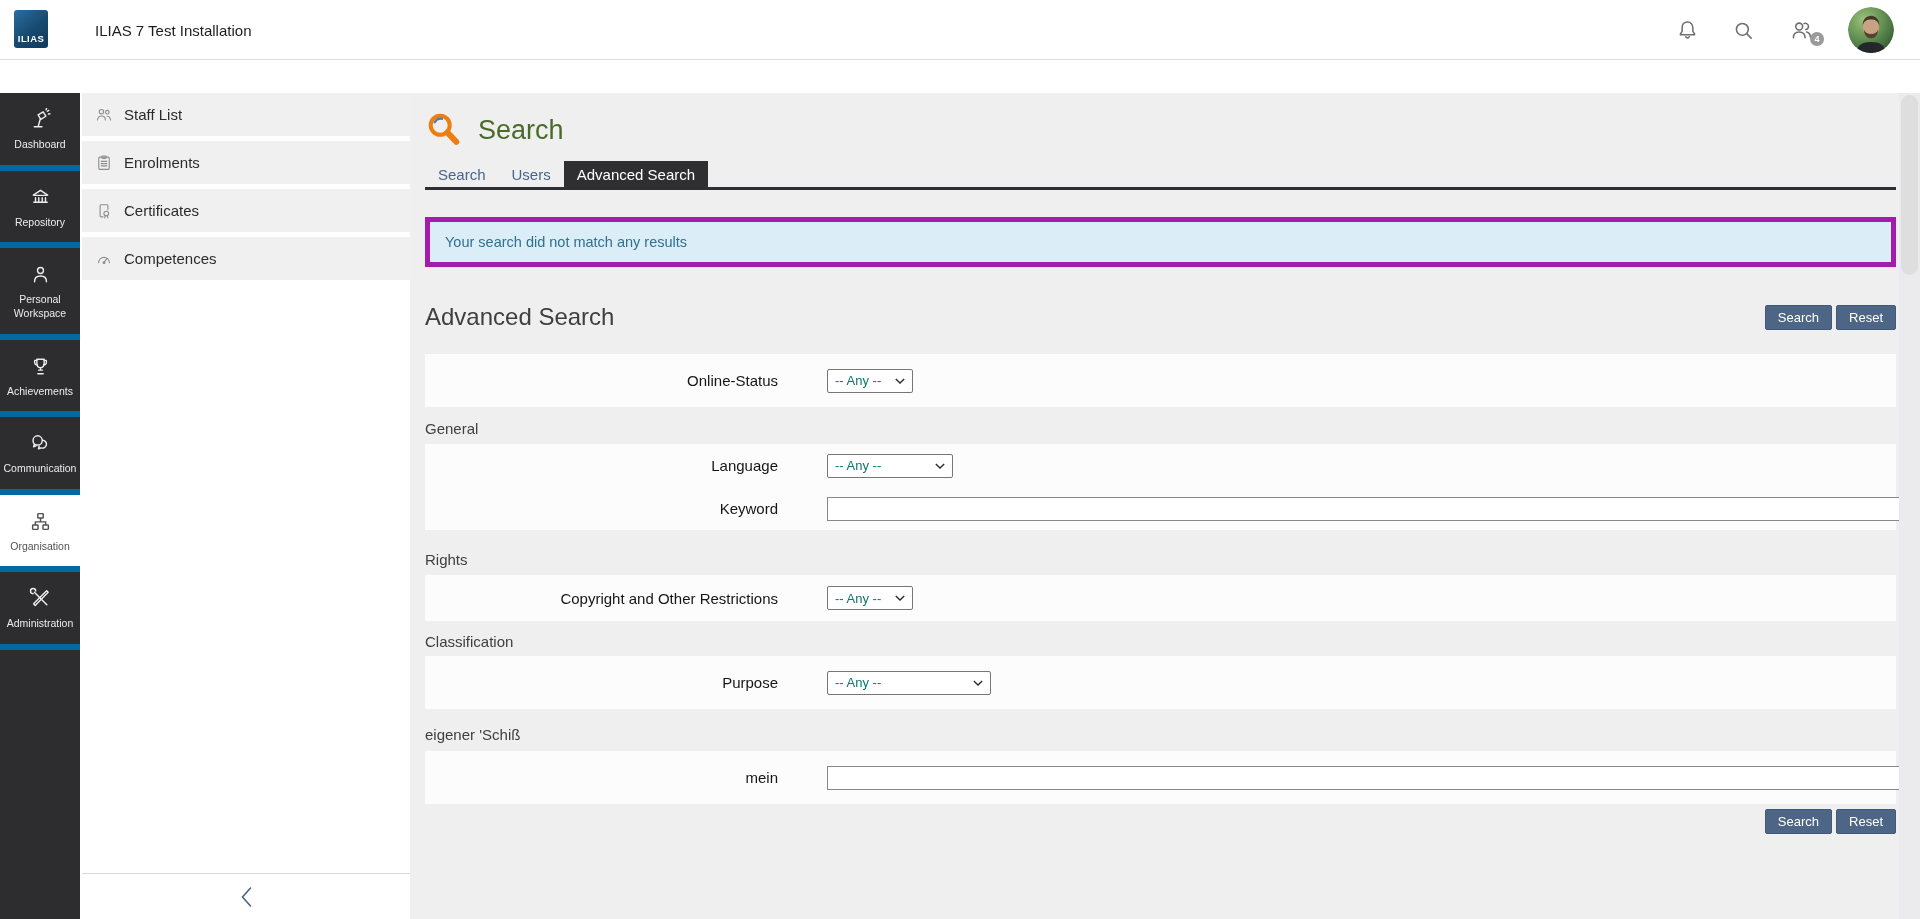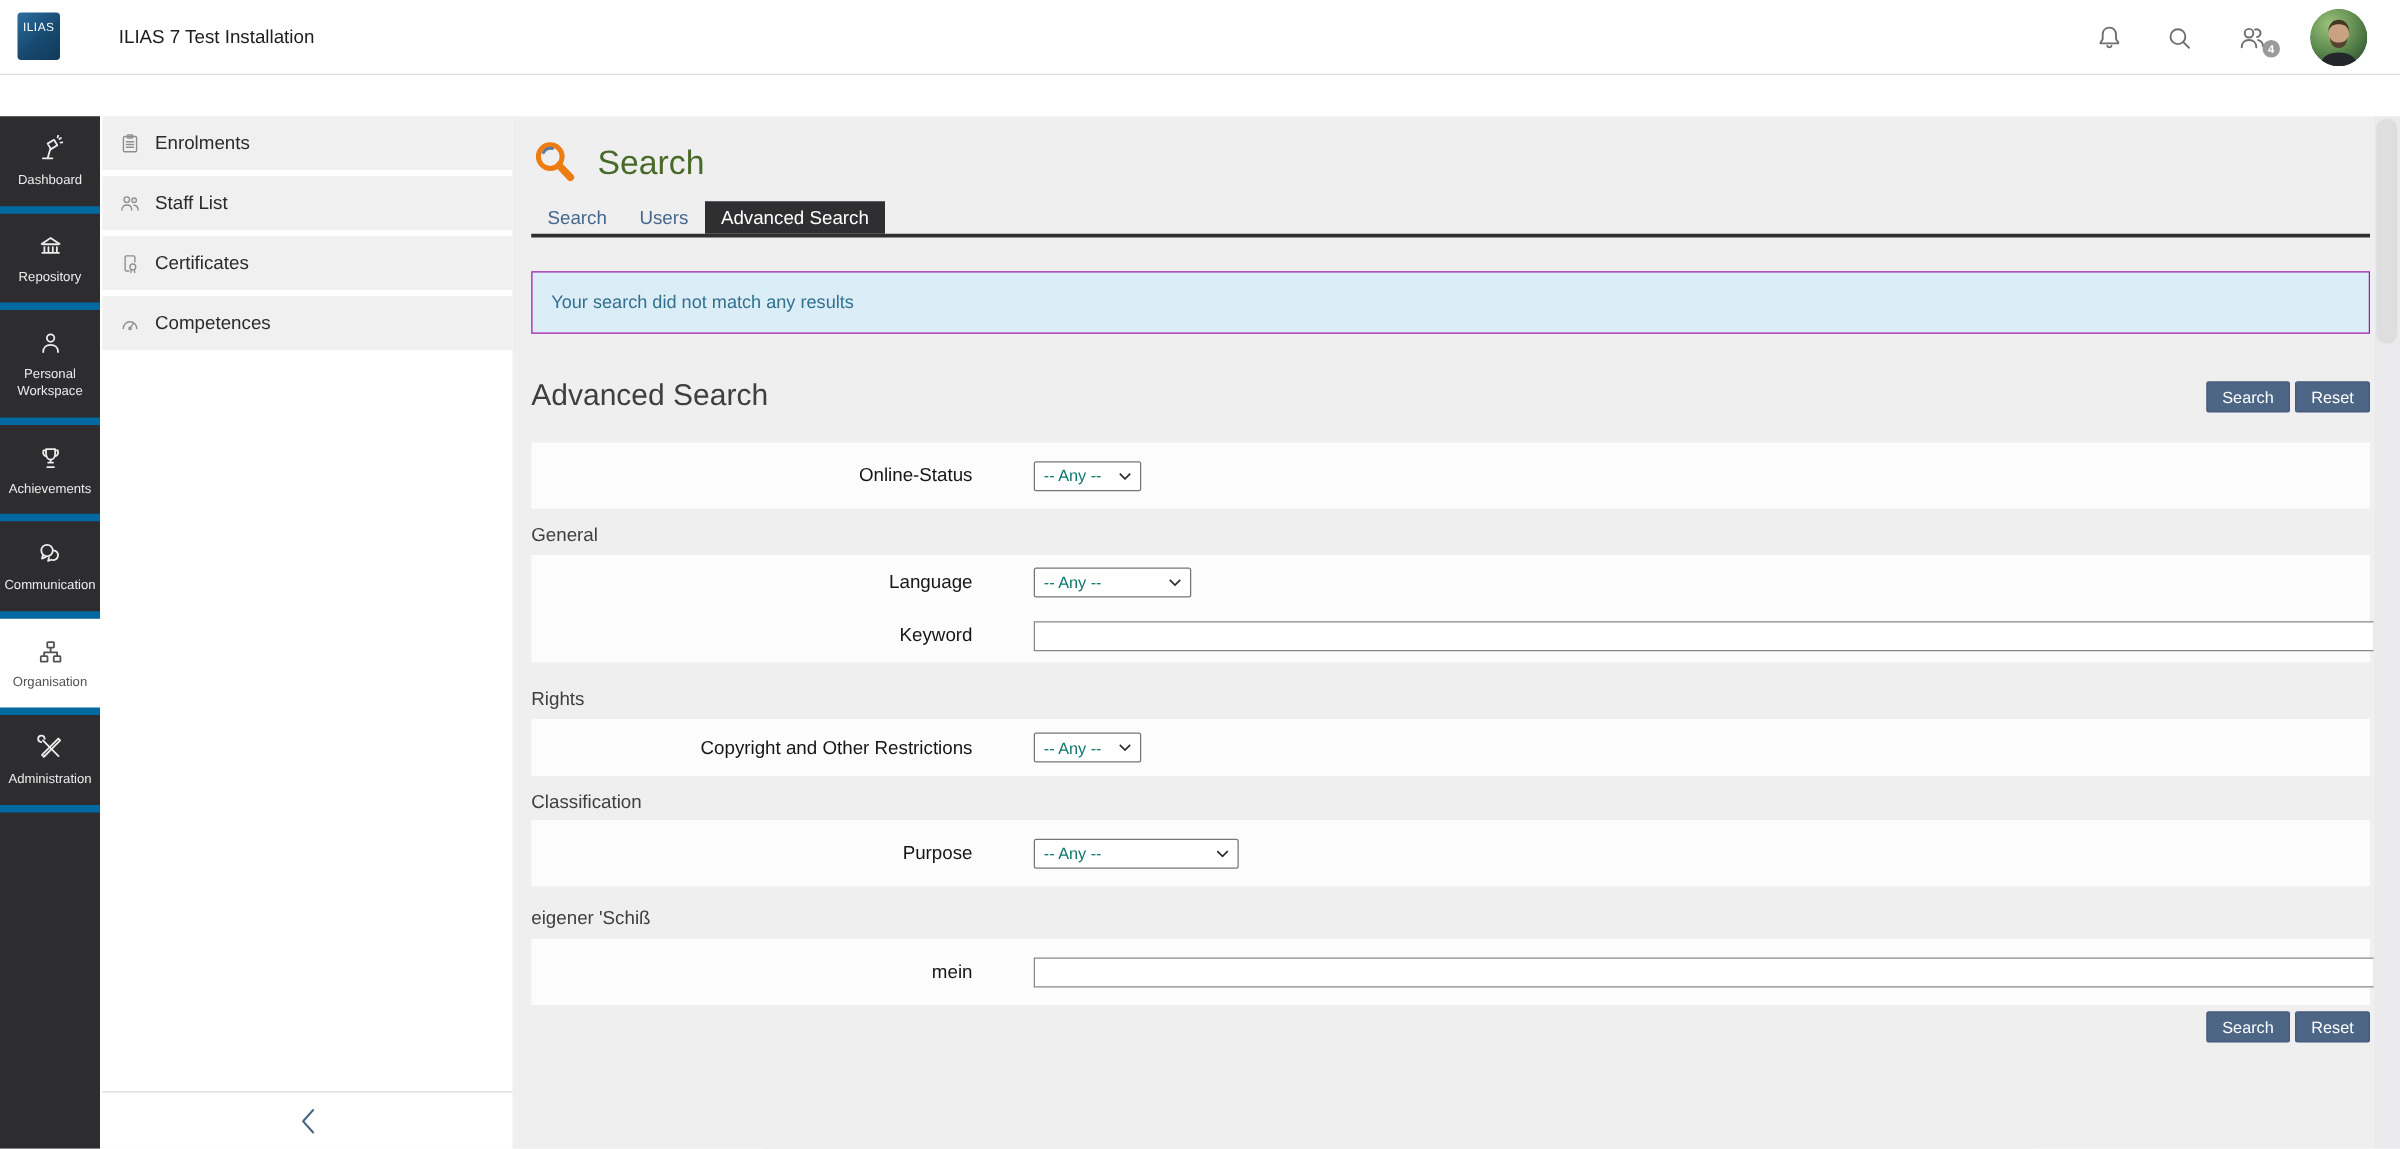--- a/index.html
+++ b/index.html
@@ -9,21 +9,21 @@
     font-family:"Liberation Sans", sans-serif; color:#161616;
   }
   svg { display:block; }
 
   
   .topbar { position:absolute; top:0; left:0; right:0; height:60px; background:#fff;
             border-bottom:1px solid #dcdcdc; z-index:5; }
   .logo { position:absolute; left:14px; top:10px; width:34px; height:38px; border-radius:3px;
           background:linear-gradient(140deg,#2b6da1 0%, #17496f 55%, #113a5b 100%);
           color:#fff; display:flex; align-items:flex-end; justify-content:center;
-          padding-bottom:20px; font-size:9.5px; font-weight:normal; letter-spacing:.4px; cursor:pointer; }
+          padding-bottom:4px; font-size:9.5px; font-weight:bold; letter-spacing:.4px; cursor:pointer; }
   .topbar-title { position:absolute; left:95px; top:50%; transform:translateY(-50%);
                   font-size:15px; font-weight:normal; color:#1d1d1d; }
   .topbar-icons { position:absolute; right:26px; top:0; height:60px; display:flex; align-items:center; gap:33px; }
   .tb-icon { color:#6f6f6f; cursor:pointer; position:relative; }
   .badge { position:absolute; right:-9px; bottom:-3px; width:14px; height:14px; border-radius:50%;
            background:#9a9a9a; color:#fff; font-size:9px; font-weight:bold;
            display:flex; align-items:center; justify-content:center; }
   .avatar { width:46px; height:46px; border-radius:50%; overflow:hidden; cursor:pointer; }
 
   
@@ -49,21 +49,21 @@
              background:#efeff0; padding-left:15px; overflow:hidden; }
   .inner { width:1471px; }
 
   .page-head { display:flex; align-items:center; gap:15px; padding-top:18px; }
   .page-title { font-size:27px; font-weight:normal; color:#4a6a29; }
 
   .tabs { display:flex; align-items:stretch; height:29px; margin-top:12px; border-bottom:3px solid #2f2f31; }
   .tab { display:flex; align-items:center; padding:0 13px; font-size:15px; color:#45678d; cursor:pointer; }
   .tab.active { background:#2f2f31; color:#fff; }
 
-  .msg { margin-top:27px; height:50px; background:#dbeef7; border:1px solid #a21caf;
+  .msg { margin-top:27px; height:50px; background:#dbeef7; border:5px solid #a21caf;
          display:flex; align-items:center; padding:0 15px; font-size:14.5px; color:#31708f; }
 
   .section-row { margin-top:36px; display:flex; justify-content:space-between; align-items:center; }
   .section-title { font-size:24px; font-weight:normal; color:#3f3f3f; }
   .btns { display:flex; gap:4px; }
   .btn { min-width:47px; height:25px; padding:0 12px; background:#4d6685; color:#fff;
          border:1px solid #44597a; border-radius:2px; font-size:13px; font-family:inherit;
          display:flex; align-items:center; justify-content:center; cursor:pointer; }
 
   .frow-block { background:#fcfcfd; }
@@ -197,35 +197,35 @@
       <path d="M7 4.2A2.7 2.7 0 1 0 4.2 7"></path>
         <path d="M5.6 5.6 18.6 18.6"></path>
       <path d="M18.4 4 20 5.6 6.4 19.2 4.8 17.6z"></path>
     </svg>
     <span class="rail-label">Administration</span>
   </div>
 </div>
 
 <div class="panel">
   <div class="panel-item">
-    <svg viewBox="0 0 24 24" fill="none" stroke="currentColor" stroke-width="1.5" stroke-linecap="round" stroke-linejoin="round">
-      <rect x="5" y="4.2" width="14" height="16.3" rx="1.4"></rect>
-        <rect x="9" y="2.6" width="6" height="3.2" rx="1"></rect>
-      <path d="M8.2 9.8h7.6M8.2 12.8h7.6M8.2 15.8h7.6"></path>
-    </svg>
-    <span class="panel-label">Enrolments</span>
-  </div>
-  <div class="panel-item">
     <svg viewBox="0 0 24 24" fill="none" stroke="currentColor" stroke-width="1.5" stroke-linecap="round">
       <circle cx="8.6" cy="7.6" r="2.9"></circle>
         <path d="M3.4 18.6c0-3.4 2.3-5.2 5.2-5.2s5.2 1.8 5.2 5.2"></path>
       <circle cx="16.4" cy="8.2" r="2.4"></circle>
         <path d="M16.2 13.6c2.7.2 4.4 1.9 4.4 5"></path>
     </svg>
     <span class="panel-label">Staff List</span>
+  </div>
+  <div class="panel-item">
+    <svg viewBox="0 0 24 24" fill="none" stroke="currentColor" stroke-width="1.5" stroke-linecap="round" stroke-linejoin="round">
+      <rect x="5" y="4.2" width="14" height="16.3" rx="1.4"></rect>
+        <rect x="9" y="2.6" width="6" height="3.2" rx="1"></rect>
+      <path d="M8.2 9.8h7.6M8.2 12.8h7.6M8.2 15.8h7.6"></path>
+    </svg>
+    <span class="panel-label">Enrolments</span>
   </div>
   <div class="panel-item">
     <svg viewBox="0 0 24 24" fill="none" stroke="currentColor" stroke-width="1.5" stroke-linecap="round" stroke-linejoin="round">
       <path d="M17.2 10.2V5a1.4 1.4 0 0 0-1.4-1.4H8.2A1.4 1.4 0 0 0 6.8 5v13.4a1.4 1.4 0 0 0 1.4 1.4h2.6"></path>
       <circle cx="15" cy="15.4" r="3.1"></circle>
         <path d="M13.6 18.2 12.9 21.3M16.4 18.2 17.1 21.3"></path>
     </svg>
     <span class="panel-label">Certificates</span>
   </div>
   <div class="panel-item">

